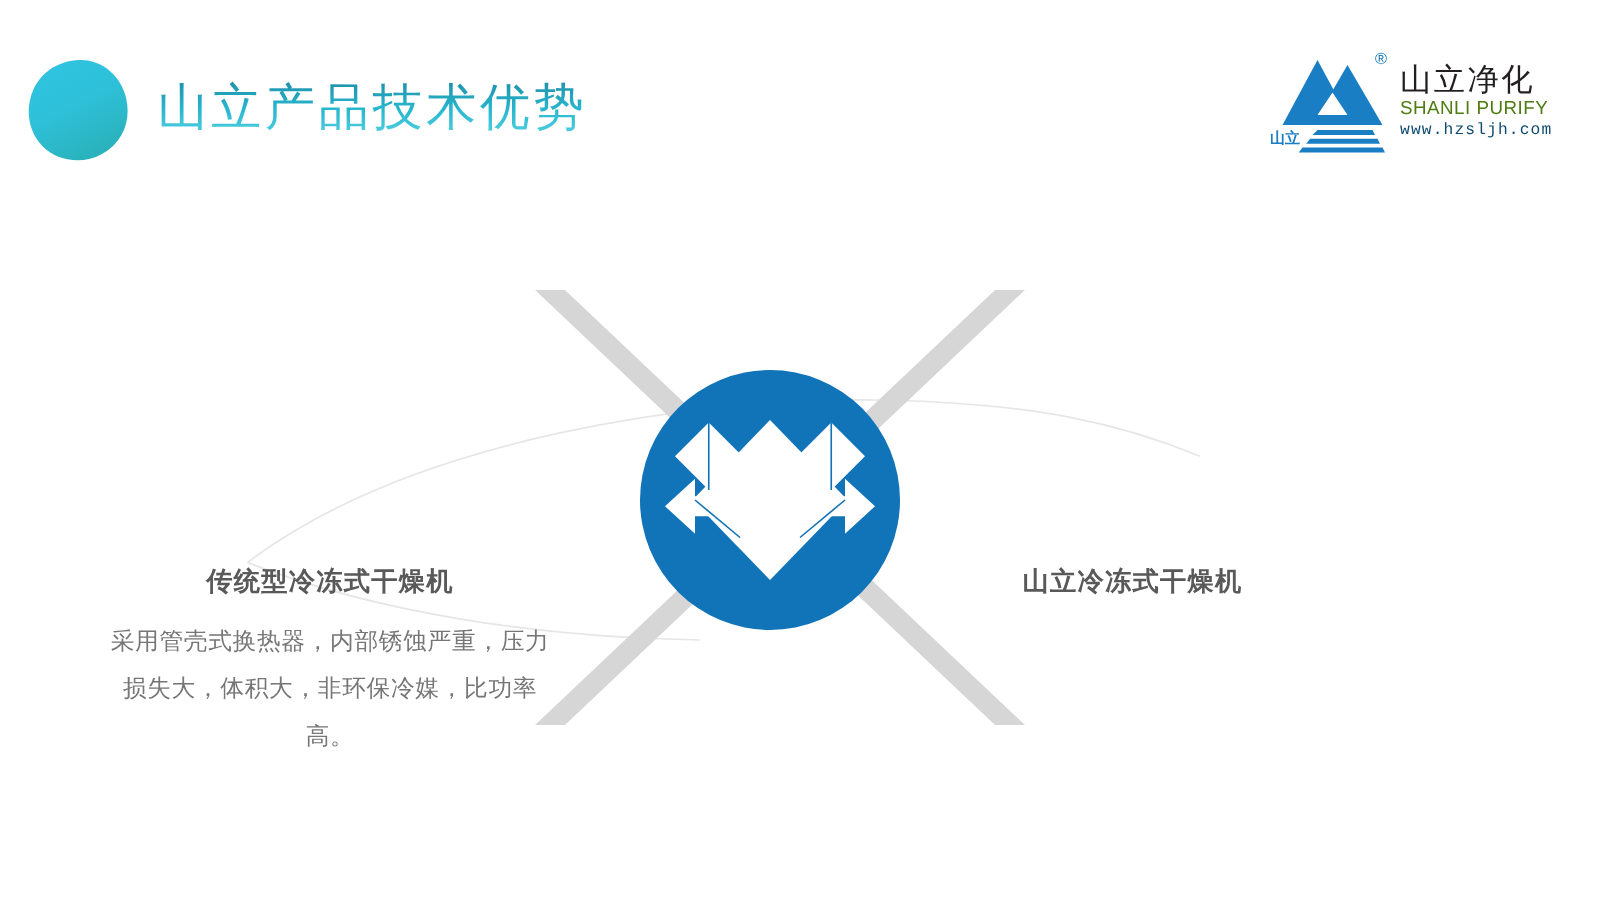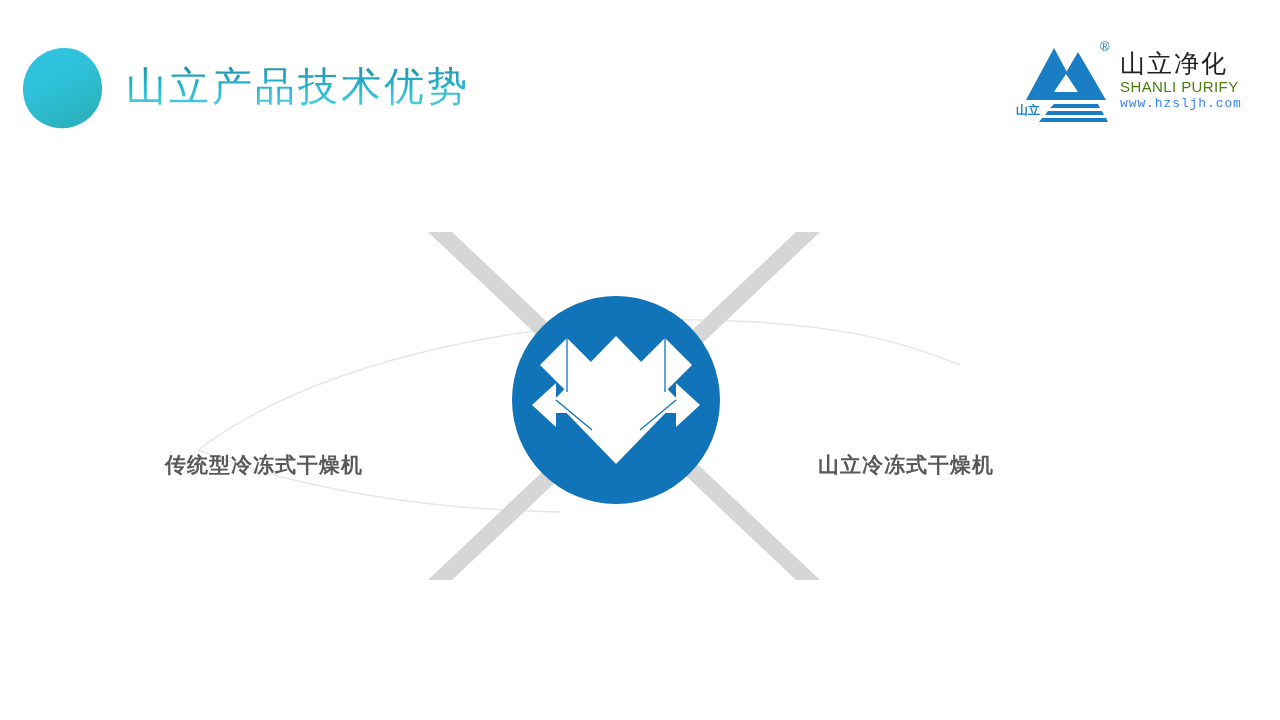--- a/index.html
+++ b/index.html
@@ -98,21 +98,21 @@
   .logo-en {
     font-size: 15px;
     letter-spacing: 0.4px;
     color: #4d7c0f;
     line-height: 18px;
     white-space: nowrap;
   }
   .logo-url {
     font-size: 13px;
     letter-spacing: 0.9px;
-    color: #3b82f6;
+    color: #0c4a6e;
     line-height: 16px;
     white-space: nowrap;
     font-family: "Liberation Mono", "DejaVu Sans Mono", monospace;
   }
 
   
   .diagram {
     position: absolute;
     left: 0;
     top: 150px;
@@ -244,20 +244,21 @@
       <g stroke="#1173b8" stroke-width="1.3" fill="none">
         <path d="M567 188 L567 242"></path>
         <path d="M665 188 L665 242"></path>
         <path d="M556 250 L592 280"></path>
         <path d="M676 250 L640 280"></path>
       </g>
     </svg>
 
     <div class="block block-left">
       <h2 class="block-heading">传统型冷冻式干燥机</h2>
+      <p class="block-body">采用管壳式换热器，内部锈蚀严重，压力损失大，体积大，非环保冷媒，比功率高。</p>
     </div>
 
     <div class="block block-right">
       <h2 class="block-heading">山立冷冻式干燥机</h2>
     </div>
   </div>
 
 </div>
 
 </body></html>

